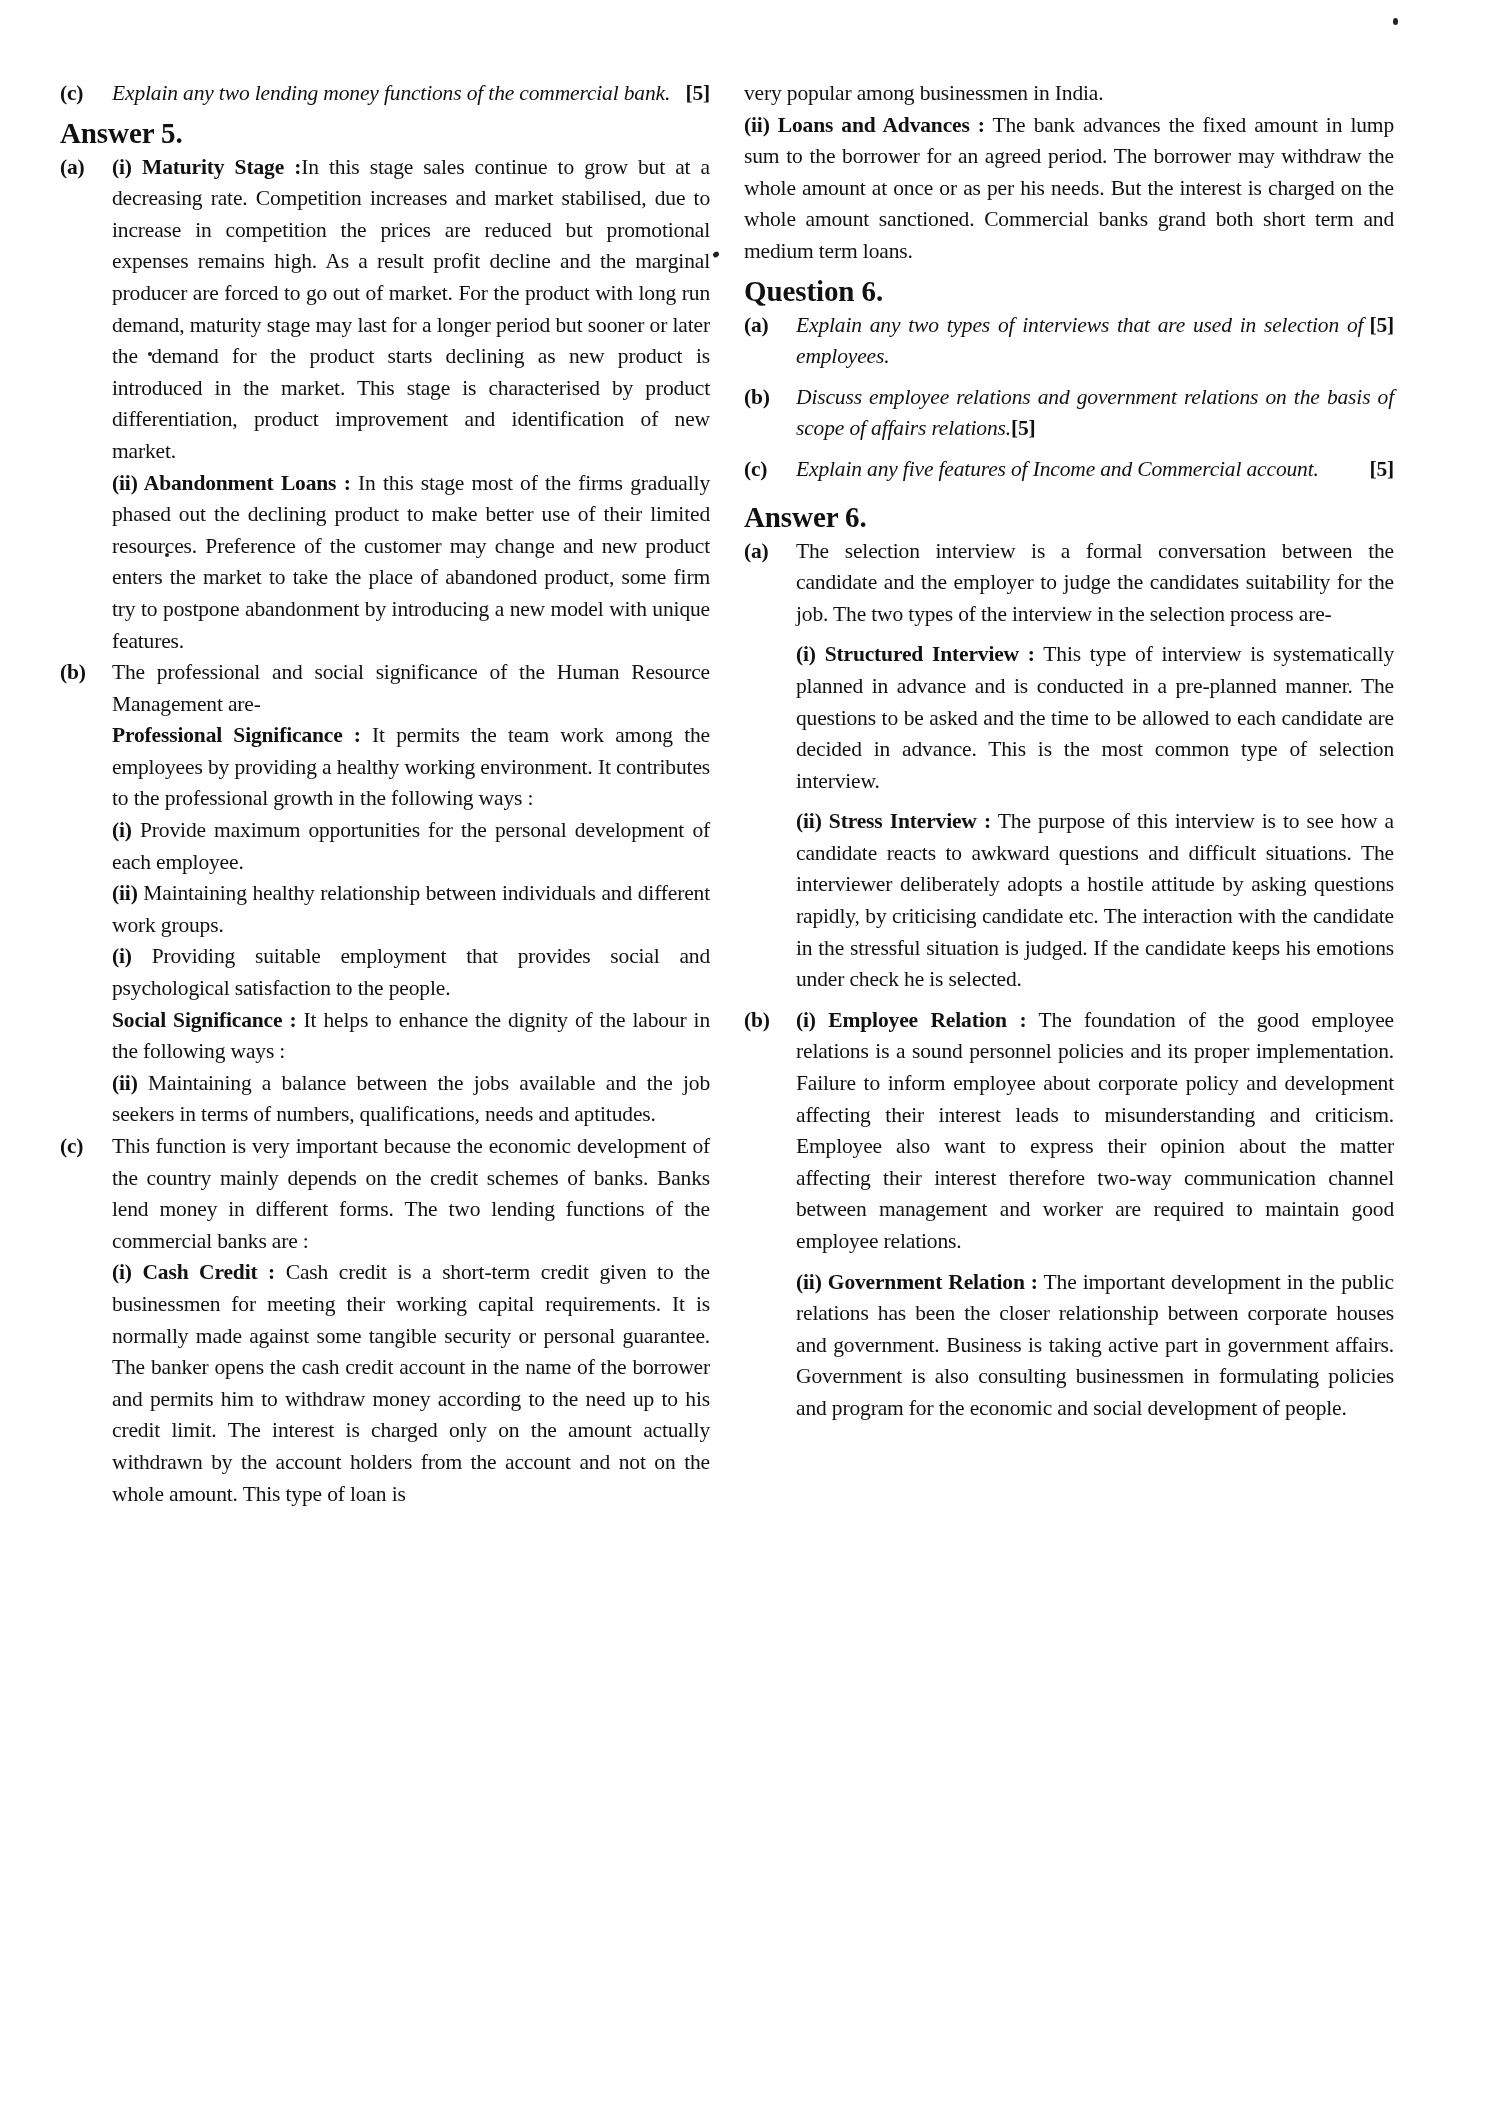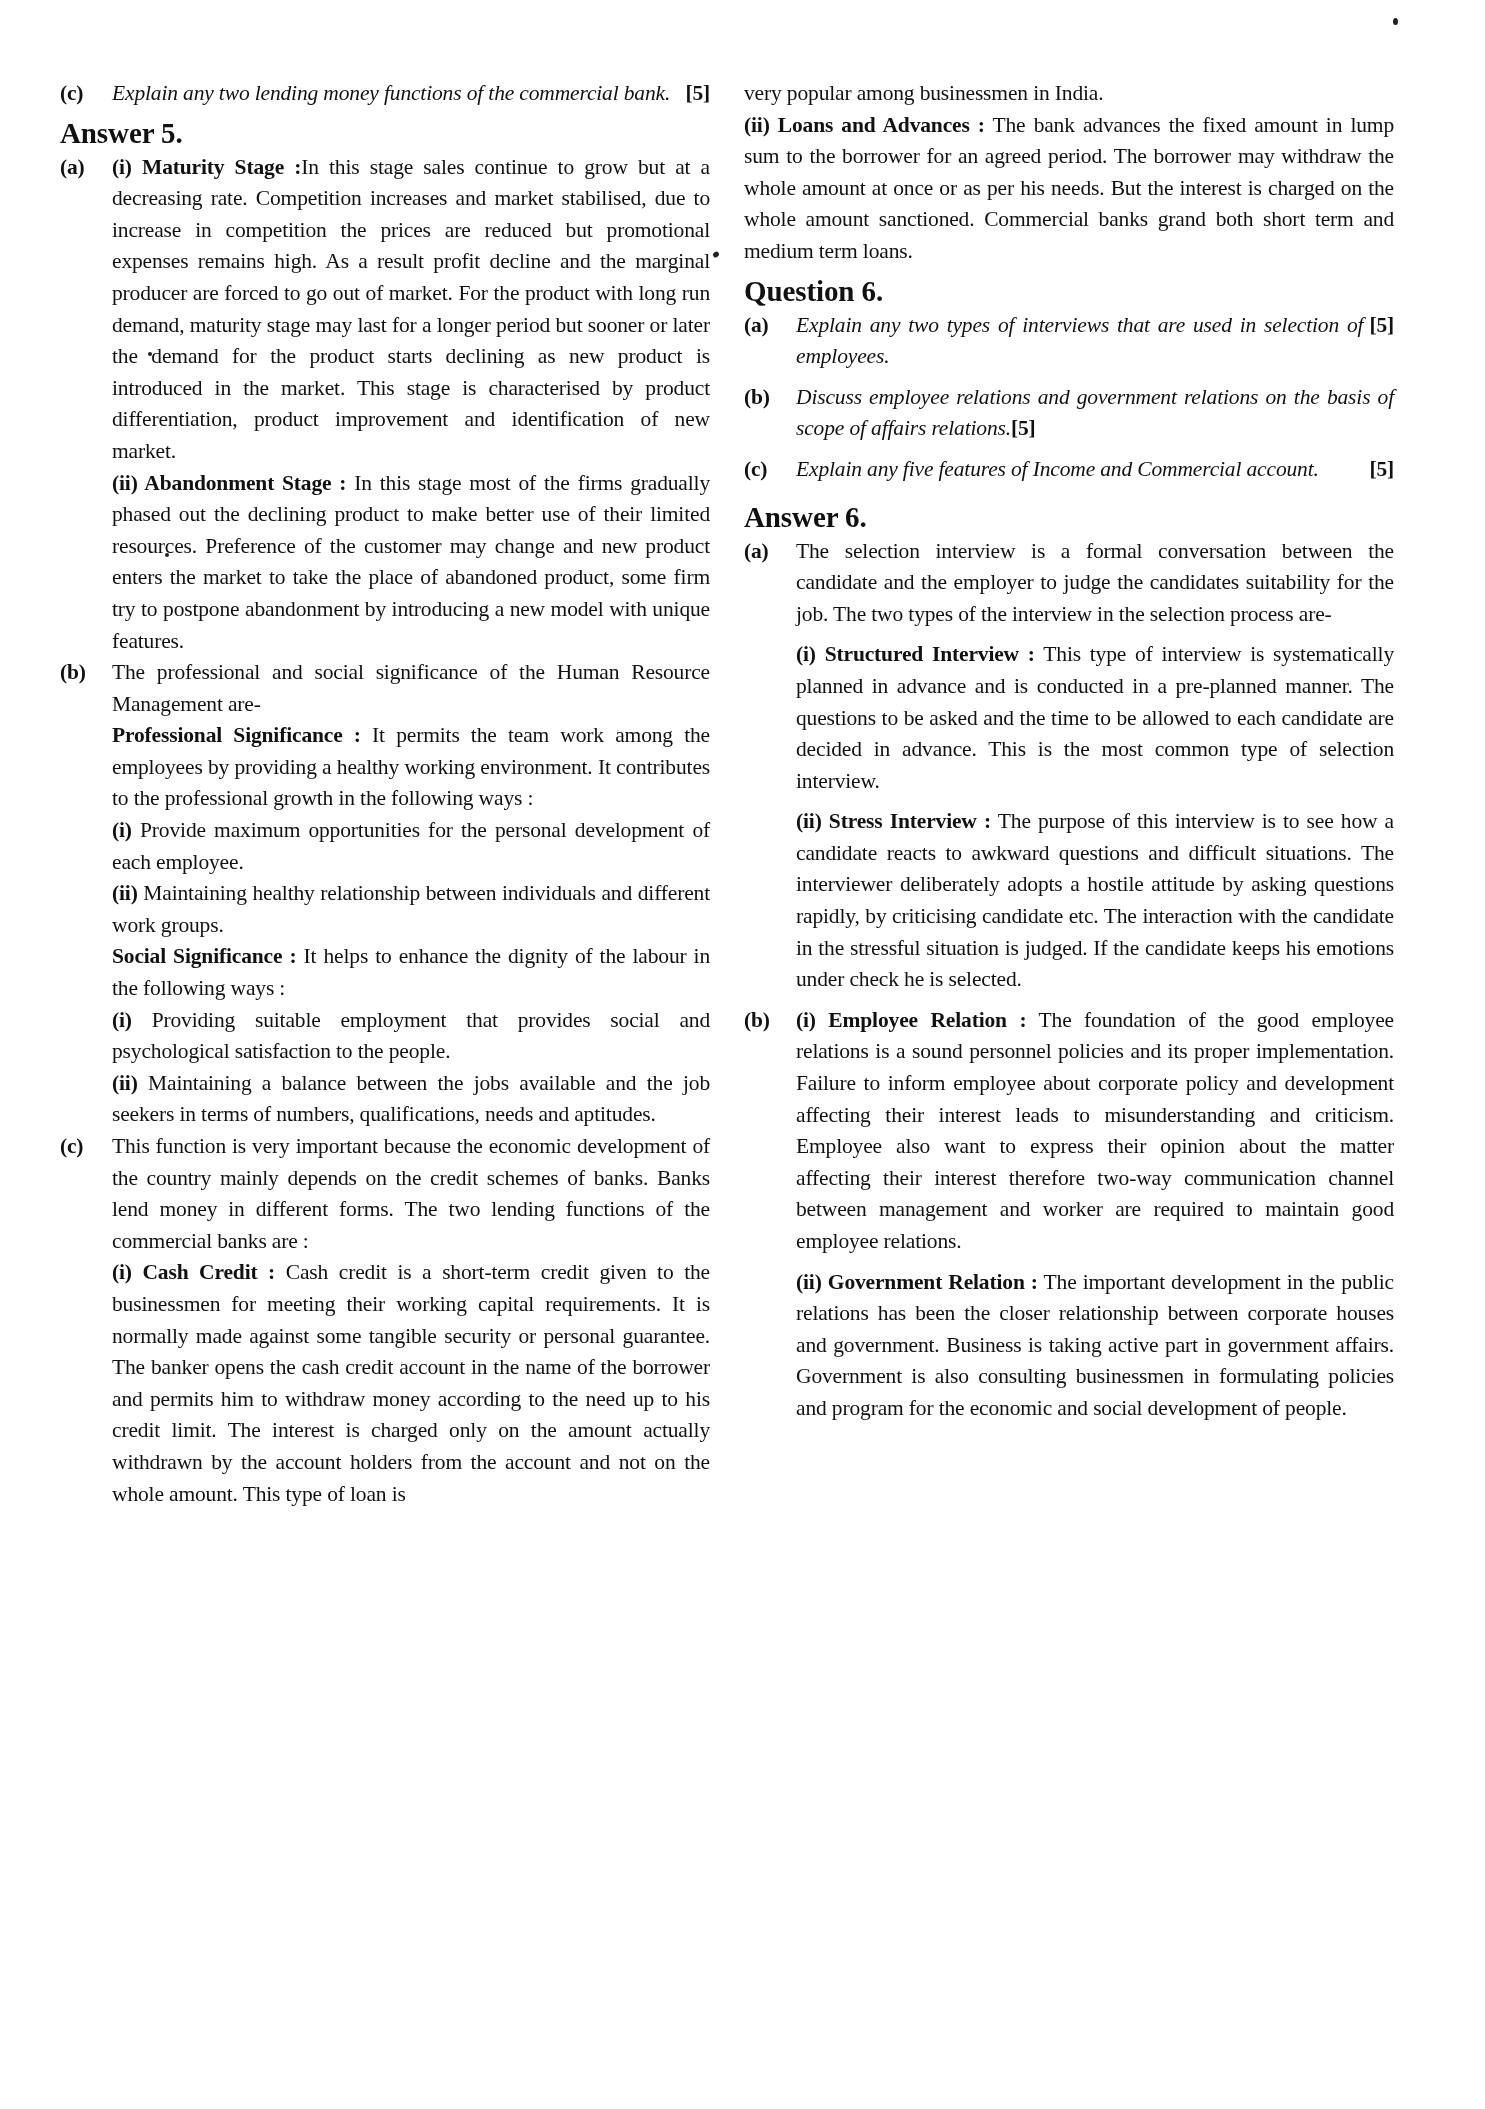--- a/index.html
+++ b/index.html
@@ -120,43 +120,43 @@
         </div>
       </div>
 
       <div class="heading">Answer 5.</div>
 
       <div class="row">
         <div class="lbl">(a)</div>
         <div class="body">
           <span class="bold">(i)  Maturity Stage :</span><span>In this stage sales continue to grow but at a decreasing rate. Competition increases and market stabilised, due to increase in competition the prices are reduced but promotional expenses remains high. As a result profit decline and the marginal producer are forced to go out of market. For the product with long run demand, maturity stage may last for a longer period but sooner or later the demand for the product starts declining as new product is introduced in the market. This stage is characterised by product differentiation, product improvement and identification of new market.</span>
           <div class="sub">
-            <span class="bold">(ii) Abandonment Stage :</span> <span>In this stage most of the firms gradually phased out the declining product to make better use of their limited resources. Preference of the customer may change and new product enters the market to take the place of abandoned product, some firm try to postpone abandonment by introducing a new model with unique features.</span>
+            <span class="bold">(ii) Abandonment Loans :</span> <span>In this stage most of the firms gradually phased out the declining product to make better use of their limited resources. Preference of the customer may change and new product enters the market to take the place of abandoned product, some firm try to postpone abandonment by introducing a new model with unique features.</span>
           </div>
         </div>
       </div>
 
       <div class="row">
         <div class="lbl">(b)</div>
         <div class="body">
           <span>The professional and social significance of the Human Resource Management are-</span>
           <div class="sub">
             <span class="bold">Professional Significance :</span> <span>It permits the team work among the employees by providing a healthy working environment. It contributes to the professional growth in the following ways :</span>
           </div>
           <div class="sub">
             <span class="bold">(i)</span> <span>Provide maximum opportunities for the personal development of each employee.</span>
           </div>
           <div class="sub">
             <span class="bold">(ii)</span> <span>Maintaining healthy relationship between individuals and different work groups.</span>
           </div>
           <div class="sub">
+            <span class="bold">(i)</span> <span>Providing suitable employment that provides social and psychological satisfaction to the people.</span>
+          </div>
+          <div class="sub">
             <span class="bold">Social Significance :</span> <span>It helps to enhance the dignity of the labour in the following ways :</span>
-          </div>
-          <div class="sub">
-            <span class="bold">(i)</span> <span>Providing suitable employment that provides social and psychological satisfaction to the people.</span>
           </div>
           <div class="sub">
             <span class="bold">(ii)</span> <span>Maintaining a balance between the jobs available and the job seekers in terms of numbers, qualifications, needs and aptitudes.</span>
           </div>
         </div>
       </div>
 
       <div class="row">
         <div class="lbl">(c)</div>
         <div class="body">

